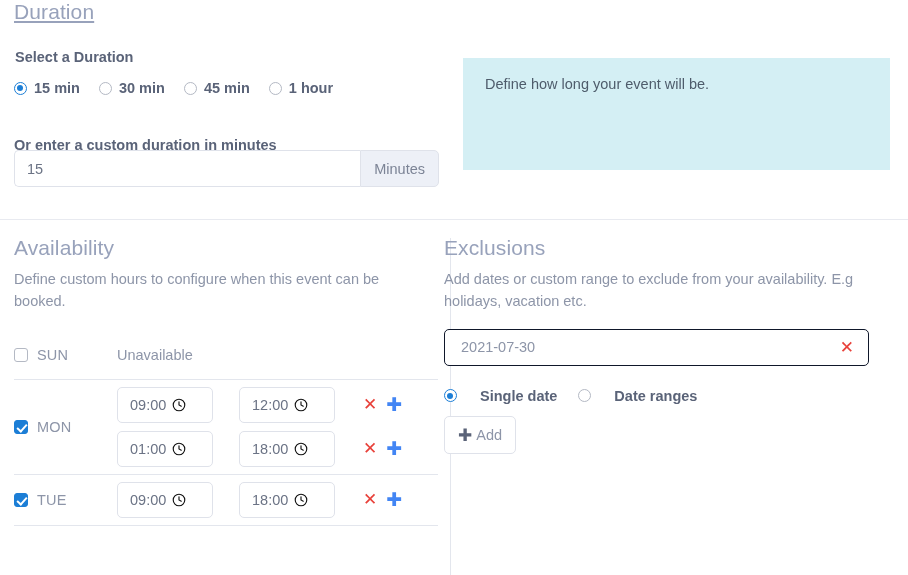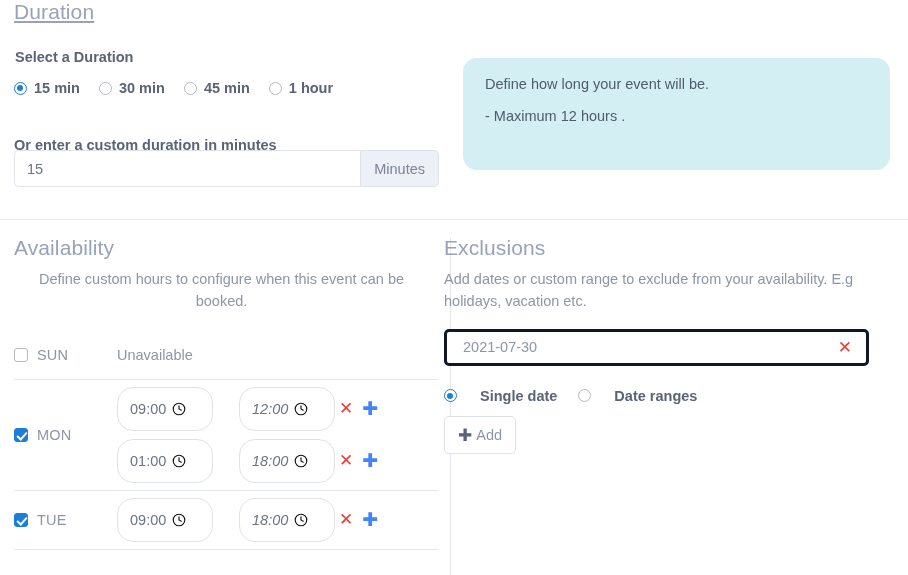--- a/index.html
+++ b/index.html
@@ -79,34 +79,34 @@
     border-radius: 0 5px 5px 0;
     font-size:14.5px;
     color:#7c8496;
   }
 
   
   .callout {
     position:absolute; left:463px; top:58px;
     width:427px; height:112px;
     background:#d4eff4;
-    border-radius:14px;
+    border-radius:0;
     padding: 18px 22px;
   }
   .callout p { margin:0 0 16px 0; font-size:14.5px; color:#4e5c6b; }
   .callout p:last-child { margin-bottom:0; }
 
   
   .hr-main { position:absolute; left:0px; top:219px; width:908px; height:1px; background:#e8eaf0; }
   .v-divider { position:absolute; left:450px; top:238px; width:1px; height:337px; background:#e3e6ed; }
 
   
   .availability { position:absolute; left:14px; top:236px; width:424px; }
   #availability-heading { display:block; margin-bottom:8px; }
-  #availability-desc { display:block; width:415px; margin-bottom:18px;text-align:center; }
+  #availability-desc { display:block; width:415px; margin-bottom:18px; }
 
   .day-row { position:relative; display:flex; align-items:center; min-height:48px; }
   .day-check-cell { width:103px; display:flex; align-items:center; flex:none; }
   .checkbox {
     width:14px; height:14px; border-radius:3px;
     border:1.3px solid #b4b9c4; background:#fff;
     flex:none; margin-right:9px; position:relative;
   }
   .checkbox.checked { background:#1c7ed6; border-color:#1c7ed6; }
   .checkbox.checked::after {
@@ -115,28 +115,28 @@
     width:4px; height:8px;
     border:solid #fff; border-width:0 2px 2px 0;
     transform: rotate(42deg);
   }
   .day-name { font-size:14.5px; color:#8d95a8; letter-spacing:0.2px; }
   .unavailable-text { font-size:14.5px; color:#8d95a8; }
 
   .slots { display:flex; flex-direction:column; gap:8px; padding: 7px 0; }
   .slot { display:flex; align-items:center; }
   .time-field {
-    width:96px; height:44px;
-    border:1px solid #dfe2ea; border-radius:16px;
+    width:96px; height:36px;
+    border:1px solid #dfe2ea; border-radius:5px;
     background:#fff;
     display:flex; align-items:center;
     padding: 0 26px 0 12px;
     margin-right: 26px;
   }
-  .time-field:nth-child(2) { margin-right: 0; font-style: italic; }
+  .time-field:nth-child(2) { margin-right: 24px; }
   .time-val { font-size:14.5px; color:#6b7385; flex:1; }
   .clock-ico { flex:none; width:14px; height:14px; display:block; }
   .row-actions { display:flex; align-items:center; gap:9px; margin-left:4px; }
   .ico-x {
     font-size:17px; line-height:1; color:#e8413a; font-weight:bold;
     font-family:"DejaVu Sans", sans-serif; cursor:pointer;
   }
   .ico-plus {
     font-size:19px; line-height:1; color:#4285f4; font-weight:bold;
     font-family:"DejaVu Sans", sans-serif; cursor:pointer;
@@ -144,21 +144,21 @@
   .row-sep { height:1px; background:#e3e6ed; width:424px; }
 
   
   .exclusions { position:absolute; left:444px; top:236px; width:428px; }
   #exclusions-heading { display:block; margin-bottom:8px; }
   #exclusions-desc { display:block; width:428px; margin-bottom:16px; }
 
   .excl-item {
     display:flex; align-items:center;
     height:37px; width:425px;
-    border:3px solid #0f172a; border-radius:5px;
+    border:1px solid #0f172a; border-radius:5px;
     padding: 0 14px 0 16px;
     background:#fff;
     margin-bottom: 22px;
   }
   .excl-date { flex:1; font-size:14.5px; color:#8d95a8; }
 
   .excl-radio-row { display:flex; align-items:center; margin-bottom:12px; }
   .excl-radio-row .radio-opt { margin-right:21px;gap:16px; }
 
   .date-group { display:flex; width:425px; height:38px; }
@@ -225,21 +225,20 @@
 
     <div class="input-group">
       <input class="txt" type="text" value="15" style="">
       <span class="addon">Minutes</span>
     </div>
 
   </div>
 
   <div class="callout">
     <p>Define how long your event will be.</p>
-    <p>- Maximum 12 hours .</p>
   </div>
 
   <div class="hr-main"></div>
   <div class="v-divider"></div>
 
   <div class="availability">
 
     <span class="section-title" id="availability-heading">Availability</span>
 
     <span class="muted-text" id="availability-desc">Define custom hours to configure when this event can be booked.</span>

